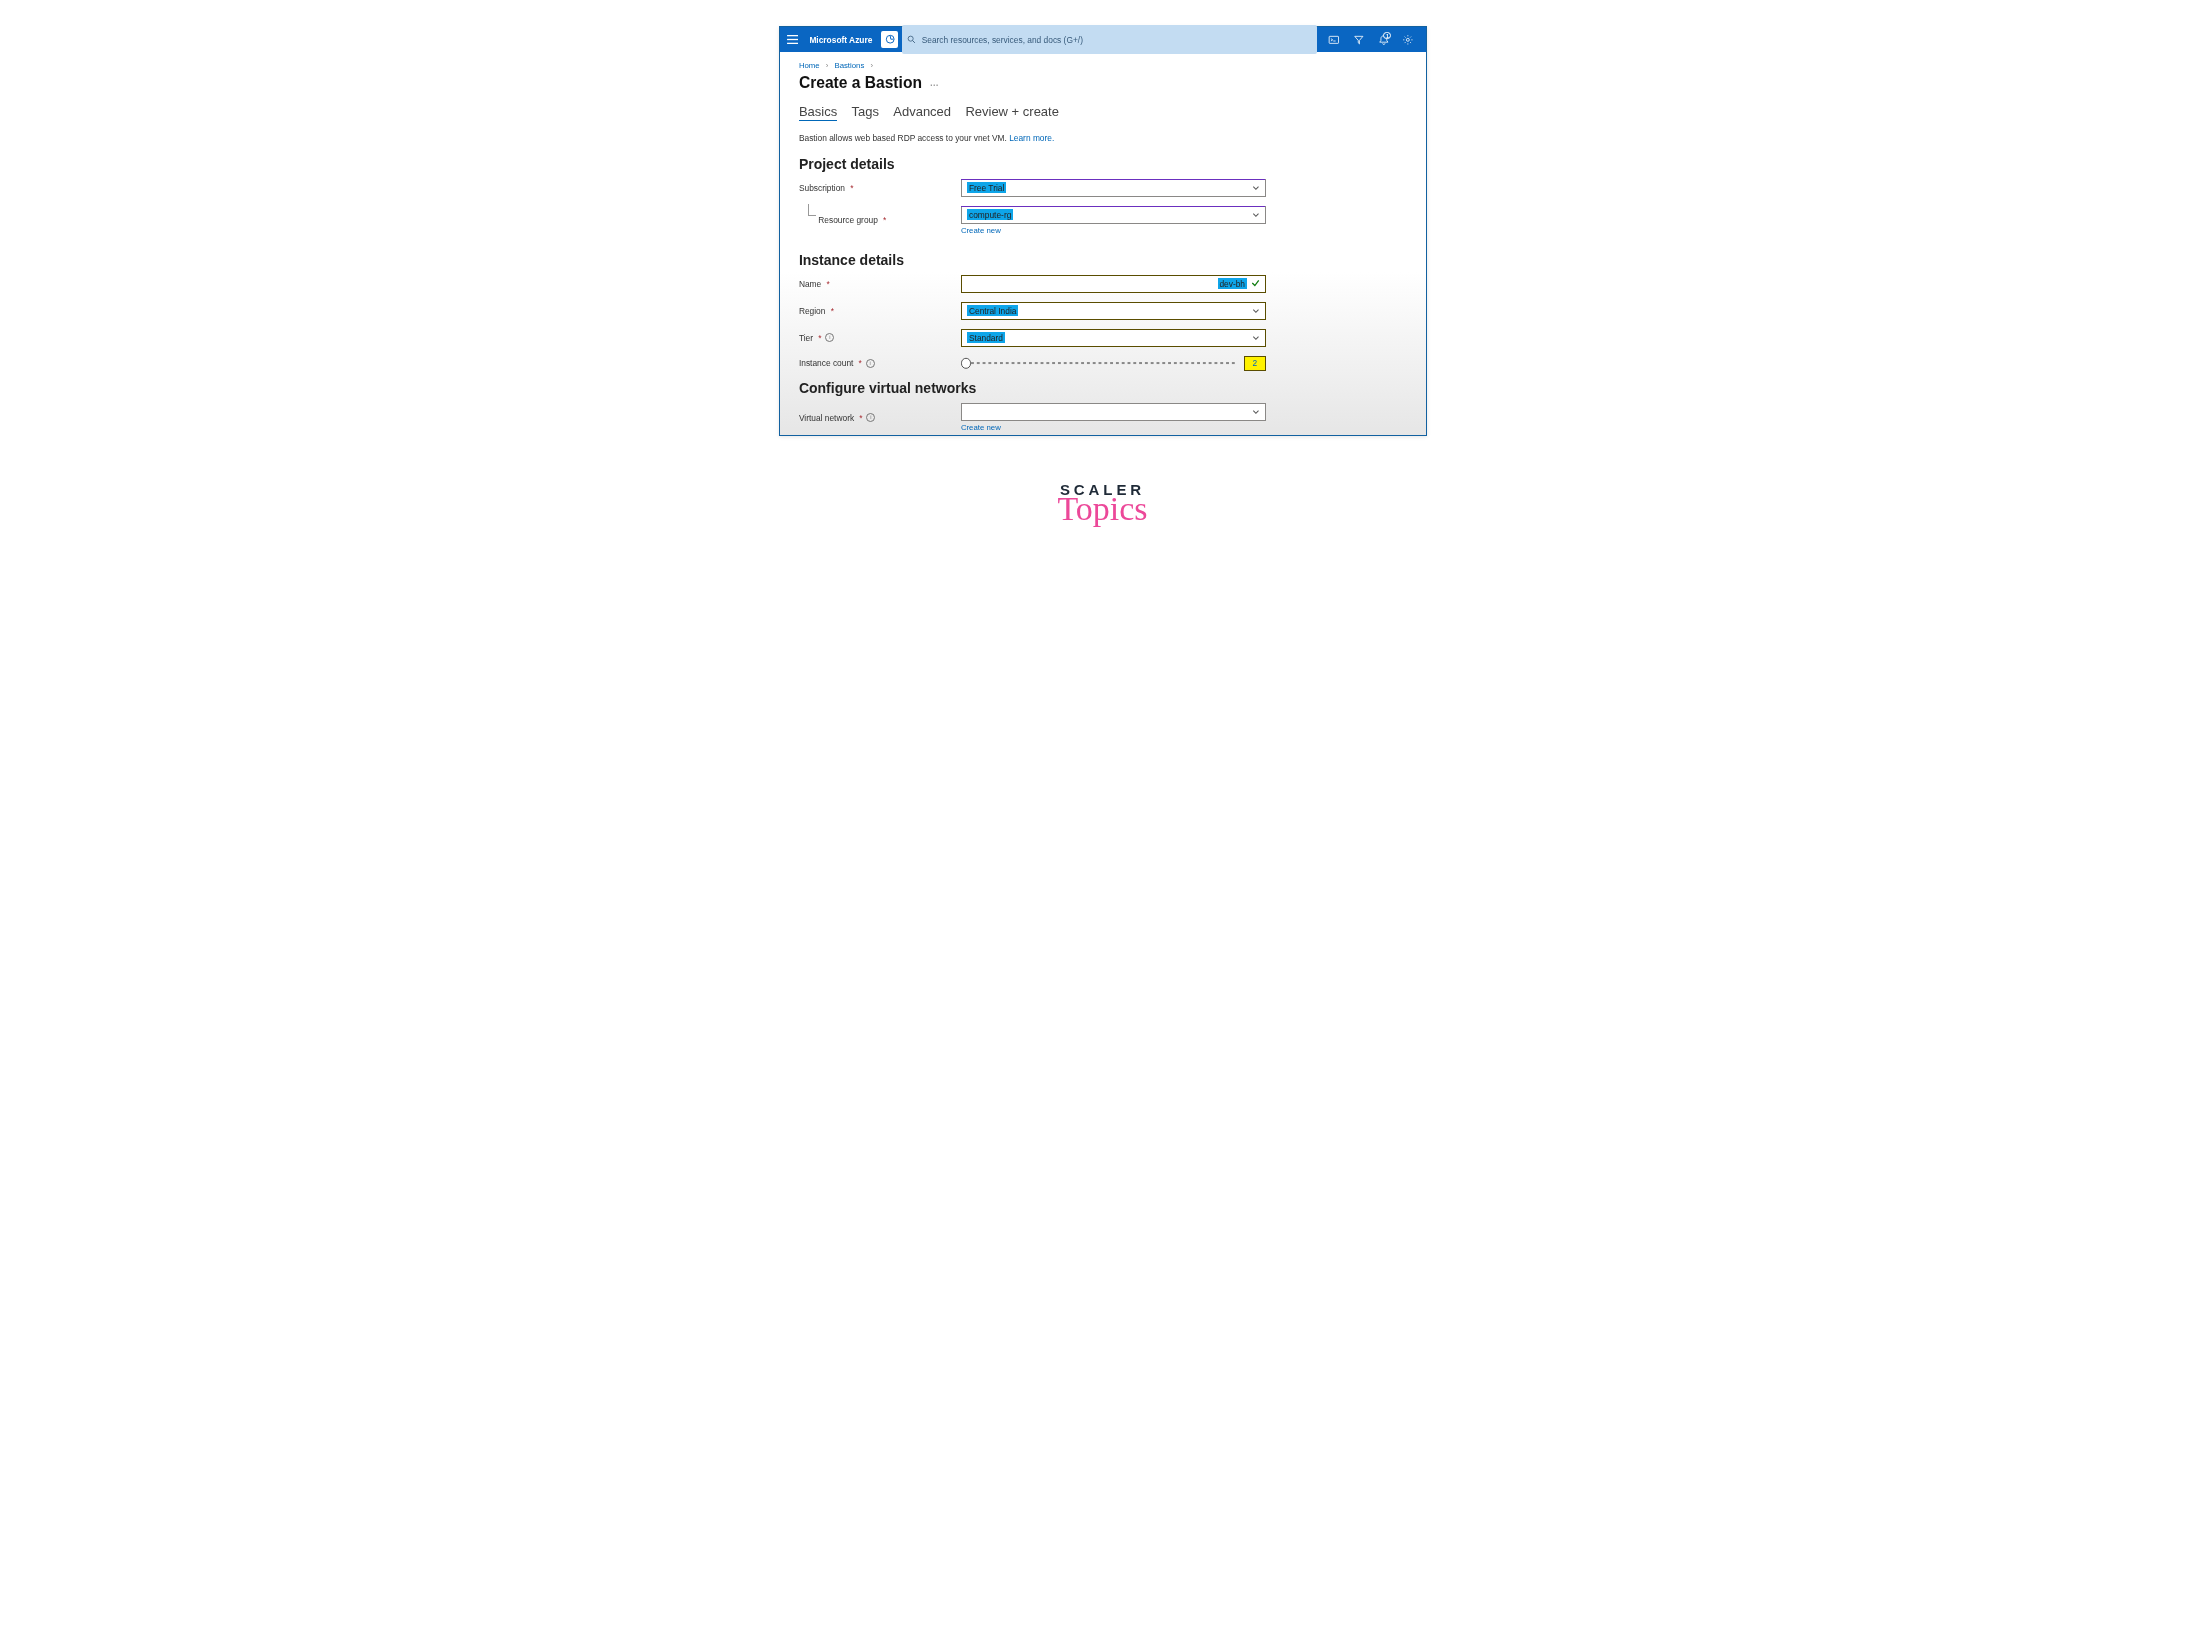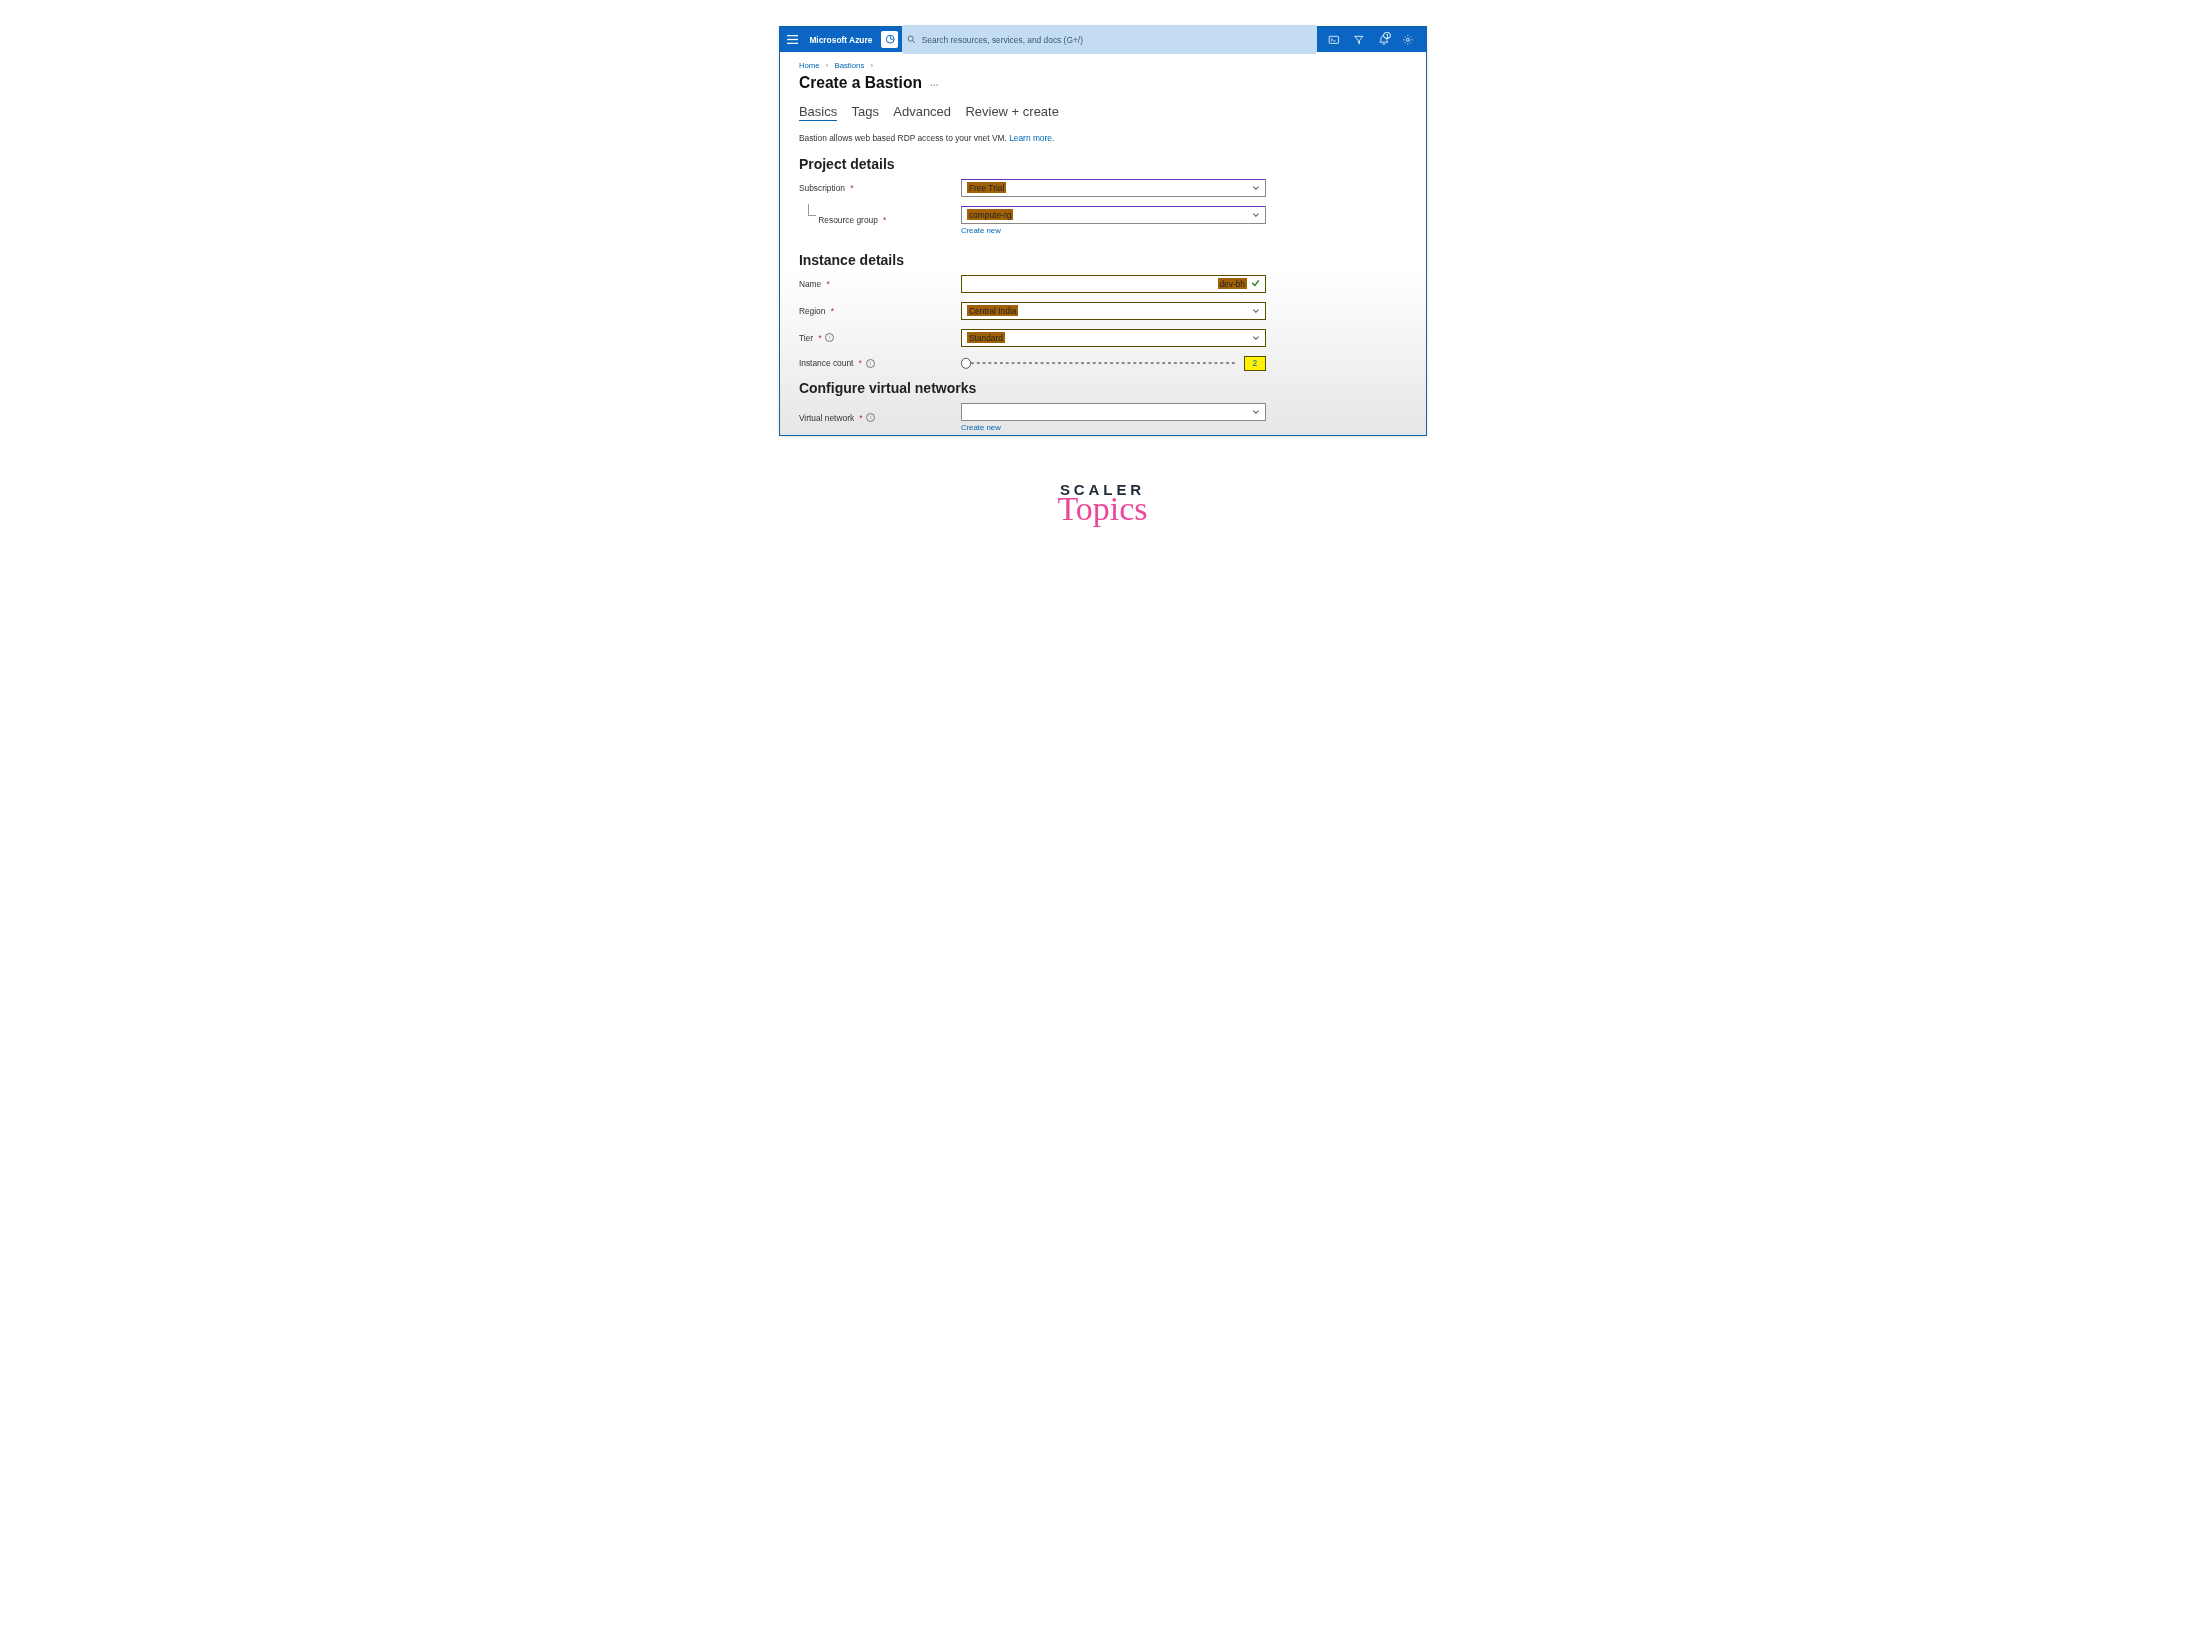--- a/index.html
+++ b/index.html
@@ -115,21 +115,21 @@
   .select .chev{
     position:absolute; right:5.2px; top:50%; transform:translateY(-50%);
     width:7.8px;height:7.8px;
   }
   .select .chev svg{width:7.8px;height:7.8px;fill:none;stroke:#555;stroke-width:1.6;}
   .textbox .check{
     position:absolute; right:5.2px; top:50%; transform:translateY(-50%);
   }
   .textbox .check svg{width:9px;height:9px;fill:none;stroke:#107c10;stroke-width:2;}
   .hl{
-    background:#a16207;
+    background:#0ea5e9;
   }
   .hl-border{ border-color:#5a4d00 !important; }
   .select, .textbox{ cursor:pointer;}
   .blue-border{ border:0.6px solid #0067b8;justify-content:flex-end;}
   .purple-top::before{
     content:""; position:absolute; top:-0.6px; left:-0.6px; right:-0.6px; height:1.3px; background:#6b2fbf;
   }
   .sublink{ font-size:7.8px; color:#0067b8; margin-top:2.6px; cursor:pointer; display:inline-block;}
 
   .slider-wrap{ display:flex; align-items:center; width:100%;}

